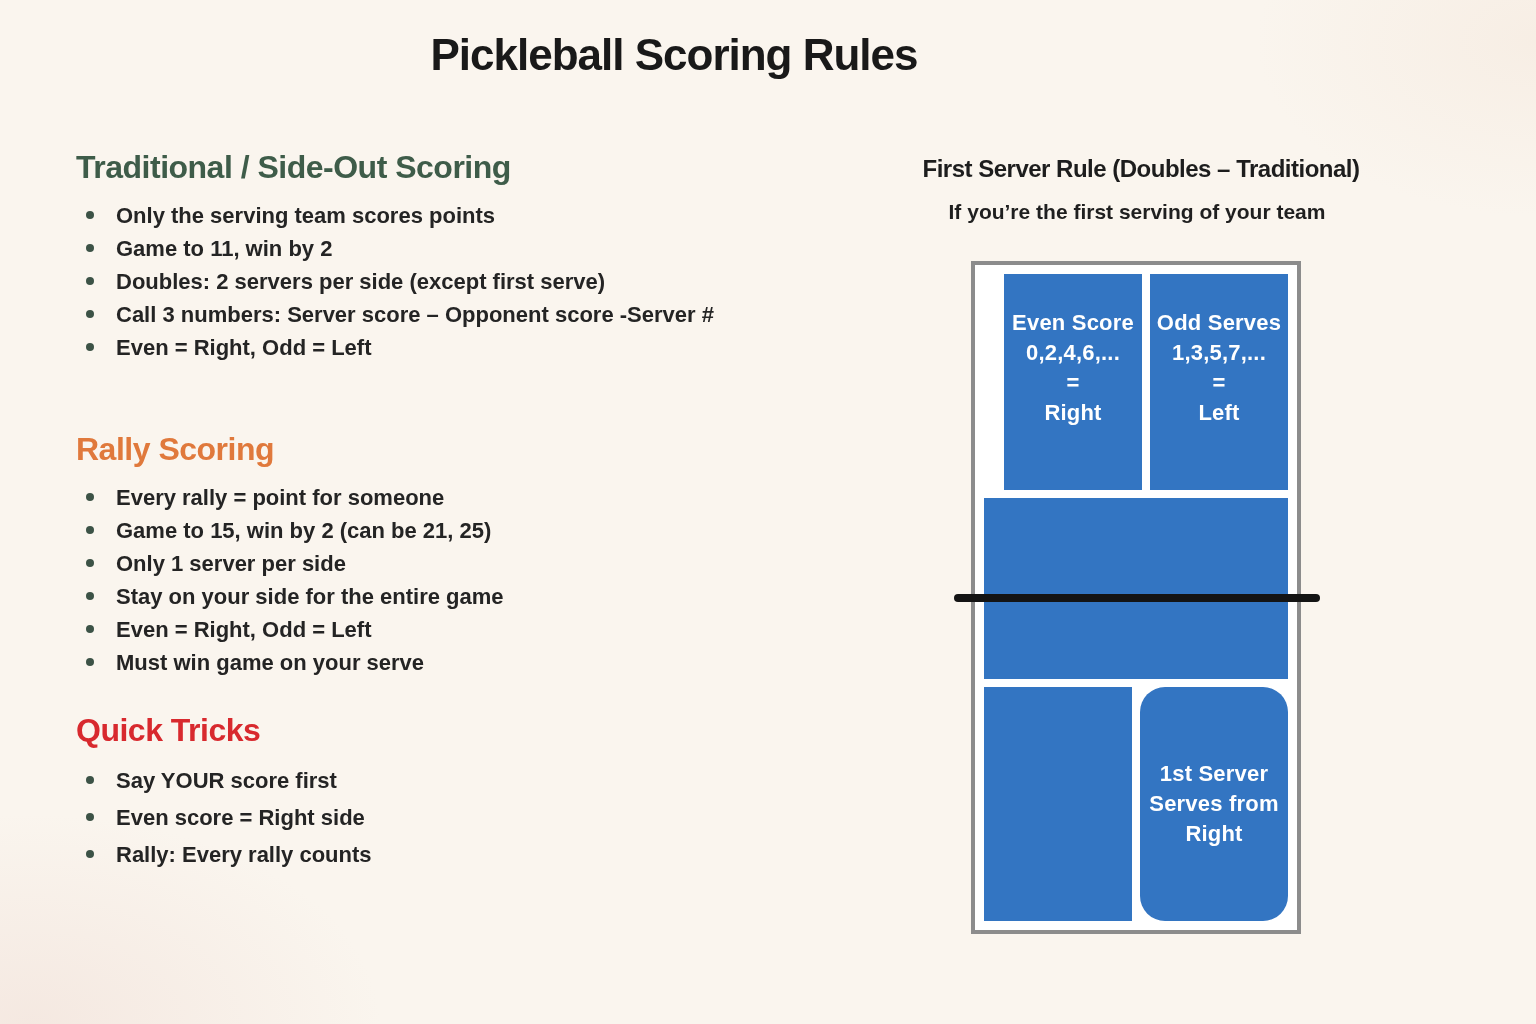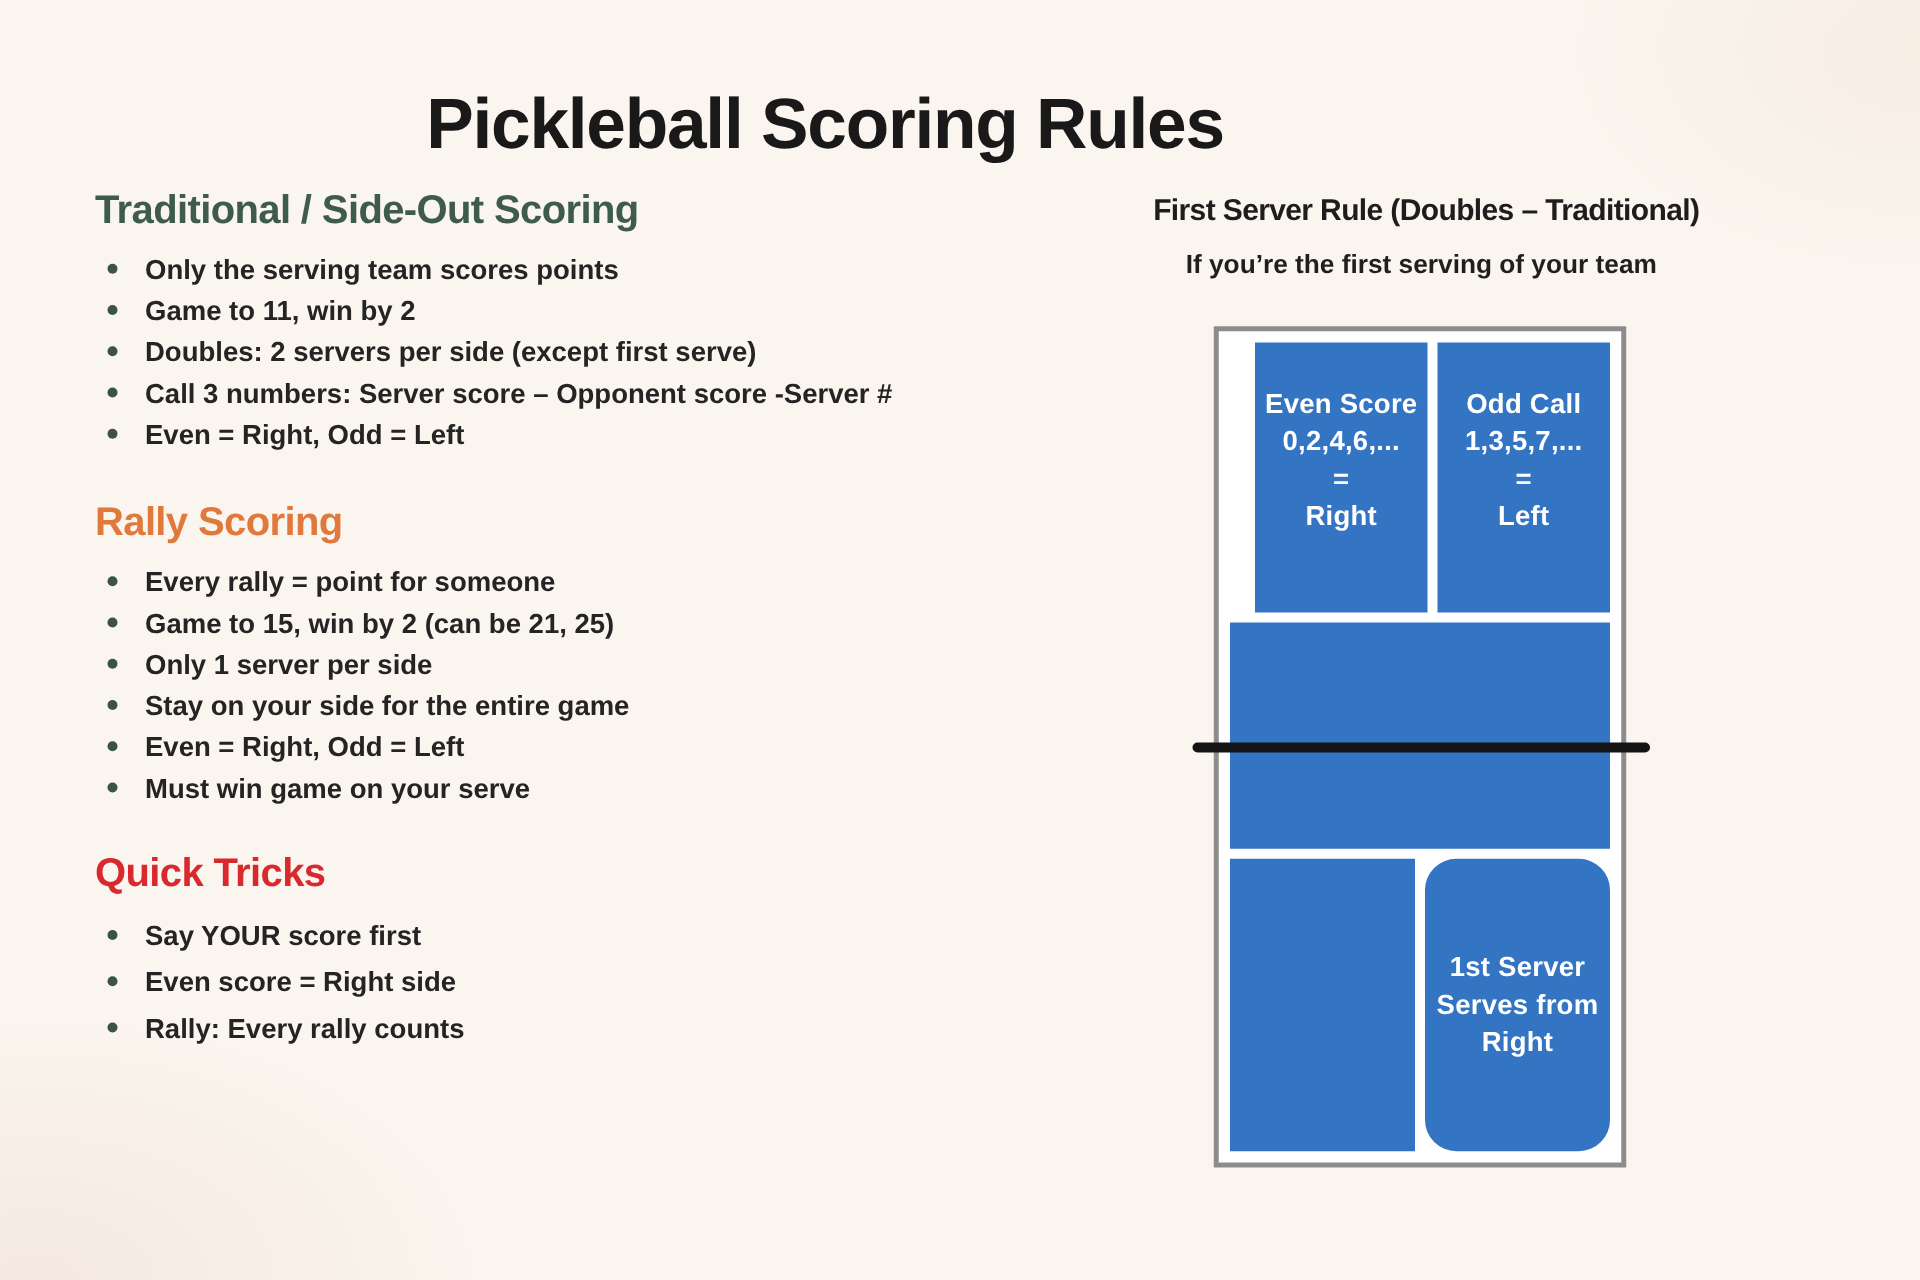--- a/index.html
+++ b/index.html
@@ -7,34 +7,34 @@
   #canvas {
     position:relative; width:1536px; height:1024px; overflow:hidden;
     background:#faf5ee;
     background-image:
       radial-gradient(ellipse 500px 300px at 2% 100%, rgba(240,222,214,.55), rgba(240,222,214,0) 70%),
       radial-gradient(ellipse 400px 250px at 100% 4%, rgba(244,231,219,.5), rgba(244,231,219,0) 70%);
     font-family:"Liberation Sans", sans-serif; font-weight:700;
     color:#262626;
   }
   .page-title {
-    position:absolute; top:30px; left:660px; transform:translateX(-50%);
-    font-size:57px; letter-spacing:-1px; color:#191919; white-space:nowrap;margin-top:36px;
+    position:absolute; top:30px; left:674px; transform:translateX(-50%);
+    font-size:44px; letter-spacing:-1px; color:#191919; white-space:nowrap;
   }
   
   .left-col { position:absolute; left:76px; top:150px; width:740px; }
   .sec-heading { font-size:32px; line-height:35px; letter-spacing:-0.5px; white-space:nowrap; }
   .h-green  { color:#3e5c49; }
   .h-orange { color:#e0793c; }
   .h-red    { color:#d8292e; }
   ul.bullets { list-style:none; margin-top:18px; }
   ul.bullets li { display:flex; align-items:flex-start; font-size:22px; line-height:25px; margin-bottom:8px; color:#242424; }
   ul.bullets.wide li { margin-bottom:12px; }
   .dot { flex:none; width:8px; height:8px; border-radius:50%; background:#3c5246; margin:8px 22px 0 10px; }
-  .mt-rally { margin-top:40px; }
+  .mt-rally { margin-top:72px; }
   .mt-quick { margin-top:38px; }
   ul.quick { margin-top:20px; }
   
   .diagram-heading {
     position:absolute; top:155px; left:1141px; transform:translateX(-50%);
     font-size:24px; color:#1d1d1d; white-space:nowrap; letter-spacing:-0.5px;
   }
   .diagram-sub {
     position:absolute; top:200px; left:1137px; transform:translateX(-50%);
     font-size:21px; color:#1f1f1f; white-space:nowrap;
@@ -147,21 +147,21 @@
 
   <div class="court">
     <div class="court-row row-top">
       <div class="cell cell-pad">
         <div class="cell-line">Even Score</div>
         <div class="cell-line">0,2,4,6,...</div>
         <div class="cell-line">=</div>
         <div class="cell-line">Right</div>
       </div>
       <div class="cell cell-pad">
-        <div class="cell-line">Odd Call</div>
+        <div class="cell-line">Odd Serves</div>
         <div class="cell-line">1,3,5,7,...</div>
         <div class="cell-line">=</div>
         <div class="cell-line">Left</div>
       </div>
     </div>
     <div class="court-row row-mid">
       <div class="cell"></div>
     </div>
     <div class="court-row row-bottom">
       <div class="cell"></div>

